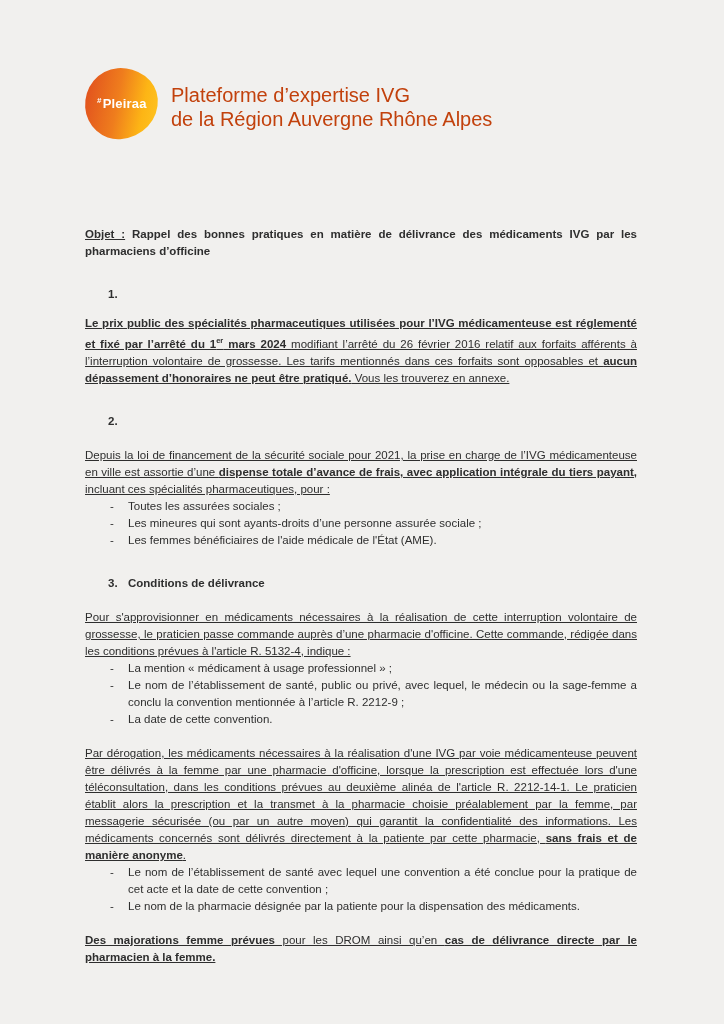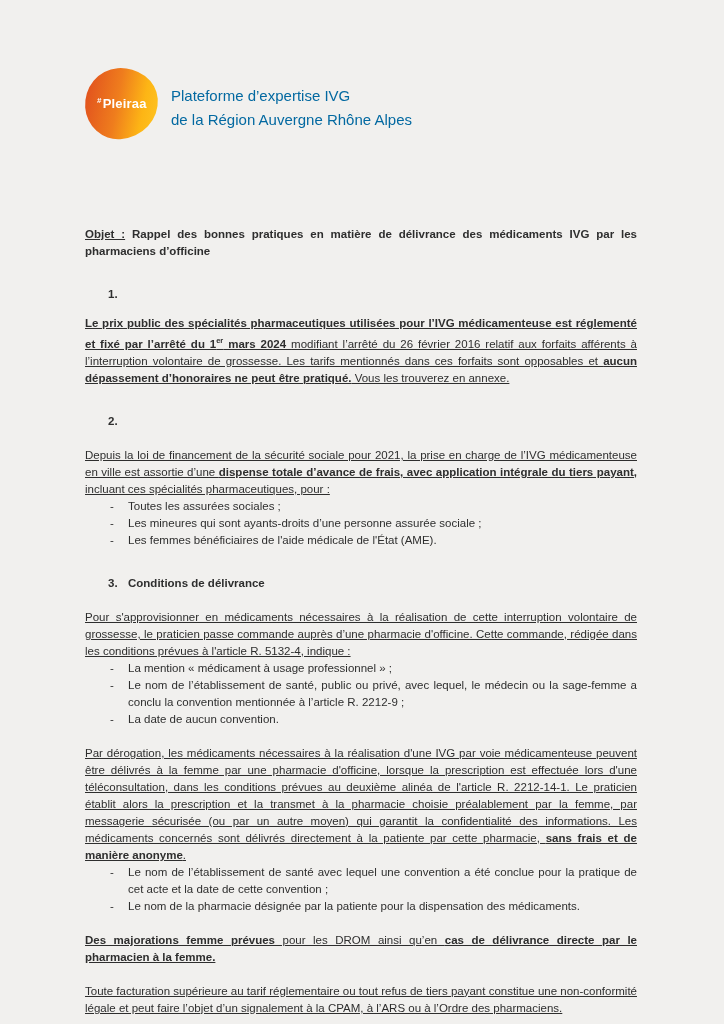--- a/index.html
+++ b/index.html
@@ -38,23 +38,23 @@
     font-weight: bold;
     font-size: 13px;
     letter-spacing: 0.2px;
     transform: rotate(4deg);
     white-space: nowrap;
   }
   .logo-text sup { font-size: 8px; vertical-align: 5px; margin-right: 1px; }
   .letterhead-titles {
     margin-left: 13px;
     padding-top: 16px;
-    font-size: 15px;
+    font-size: 20px;
     line-height: 23.5px;
-    color: #0369a1;
+    color: #c2410c;
   }
 
   
   .content {
     width: 552px;
     margin-left: 85px;
     font-size: 11.5px;
     line-height: 17px;
     text-align: justify;
   }
@@ -144,33 +144,32 @@
       <li>
           <span class="dash">-</span>
           <span class="btext">La mention « médicament à usage professionnel » ;</span>
         </li>
       <li>
           <span class="dash">-</span>
           <span class="btext">Le nom de l’établissement de santé, public ou privé, avec lequel, le médecin ou la sage-femme a conclu la convention mentionnée à l’article R. 2212-9 ;</span>
         </li>
       <li>
           <span class="dash">-</span>
-          <span class="btext">La date de aucun convention.</span>
+          <span class="btext">La date de cette convention.</span>
         </li>
     </ul>
 
     <p class="para tight"><span>Par dérogation, les médicaments nécessaires à la réalisation d'une IVG par voie médicamenteuse peuvent être délivrés à la femme par une pharmacie d'officine, lorsque la prescription est effectuée lors d'une téléconsultation, dans les conditions prévues au deuxième alinéa de l'article R. 2212-14-1. Le praticien établit alors la prescription et la transmet à la pharmacie choisie préalablement par la femme, par messagerie sécurisée (ou par un autre moyen) qui garantit la confidentialité des informations. Les médicaments concernés sont délivrés directement à la patiente par cette pharmacie, </span><span class="seg-b">sans frais et de manière anonyme</span><span>.</span></p>
     <ul class="bullets">
       <li>
           <span class="dash">-</span>
           <span class="btext">Le nom de l’établissement de santé avec lequel une convention a été conclue pour la pratique de cet acte et la date de cette convention ;</span>
         </li>
       <li>
           <span class="dash">-</span>
           <span class="btext">Le nom de la pharmacie désignée par la patiente pour la dispensation des médicaments.</span>
         </li>
     </ul>
 
     <p class="para"><span class="seg-b">Des majorations femme prévues</span><span> pour les DROM ainsi qu’en </span><span class="seg-b">cas de délivrance directe par le pharmacien à la femme.</span></p>
-    <p class="para"><span>Toute facturation supérieure au tarif réglementaire ou tout refus de tiers payant constitue une non-conformité légale et peut faire l’objet d’un signalement à la CPAM, à l’ARS ou à l’Ordre des pharmaciens.</span></p>
 
   </div>
 </div>
 
 </body></html>

